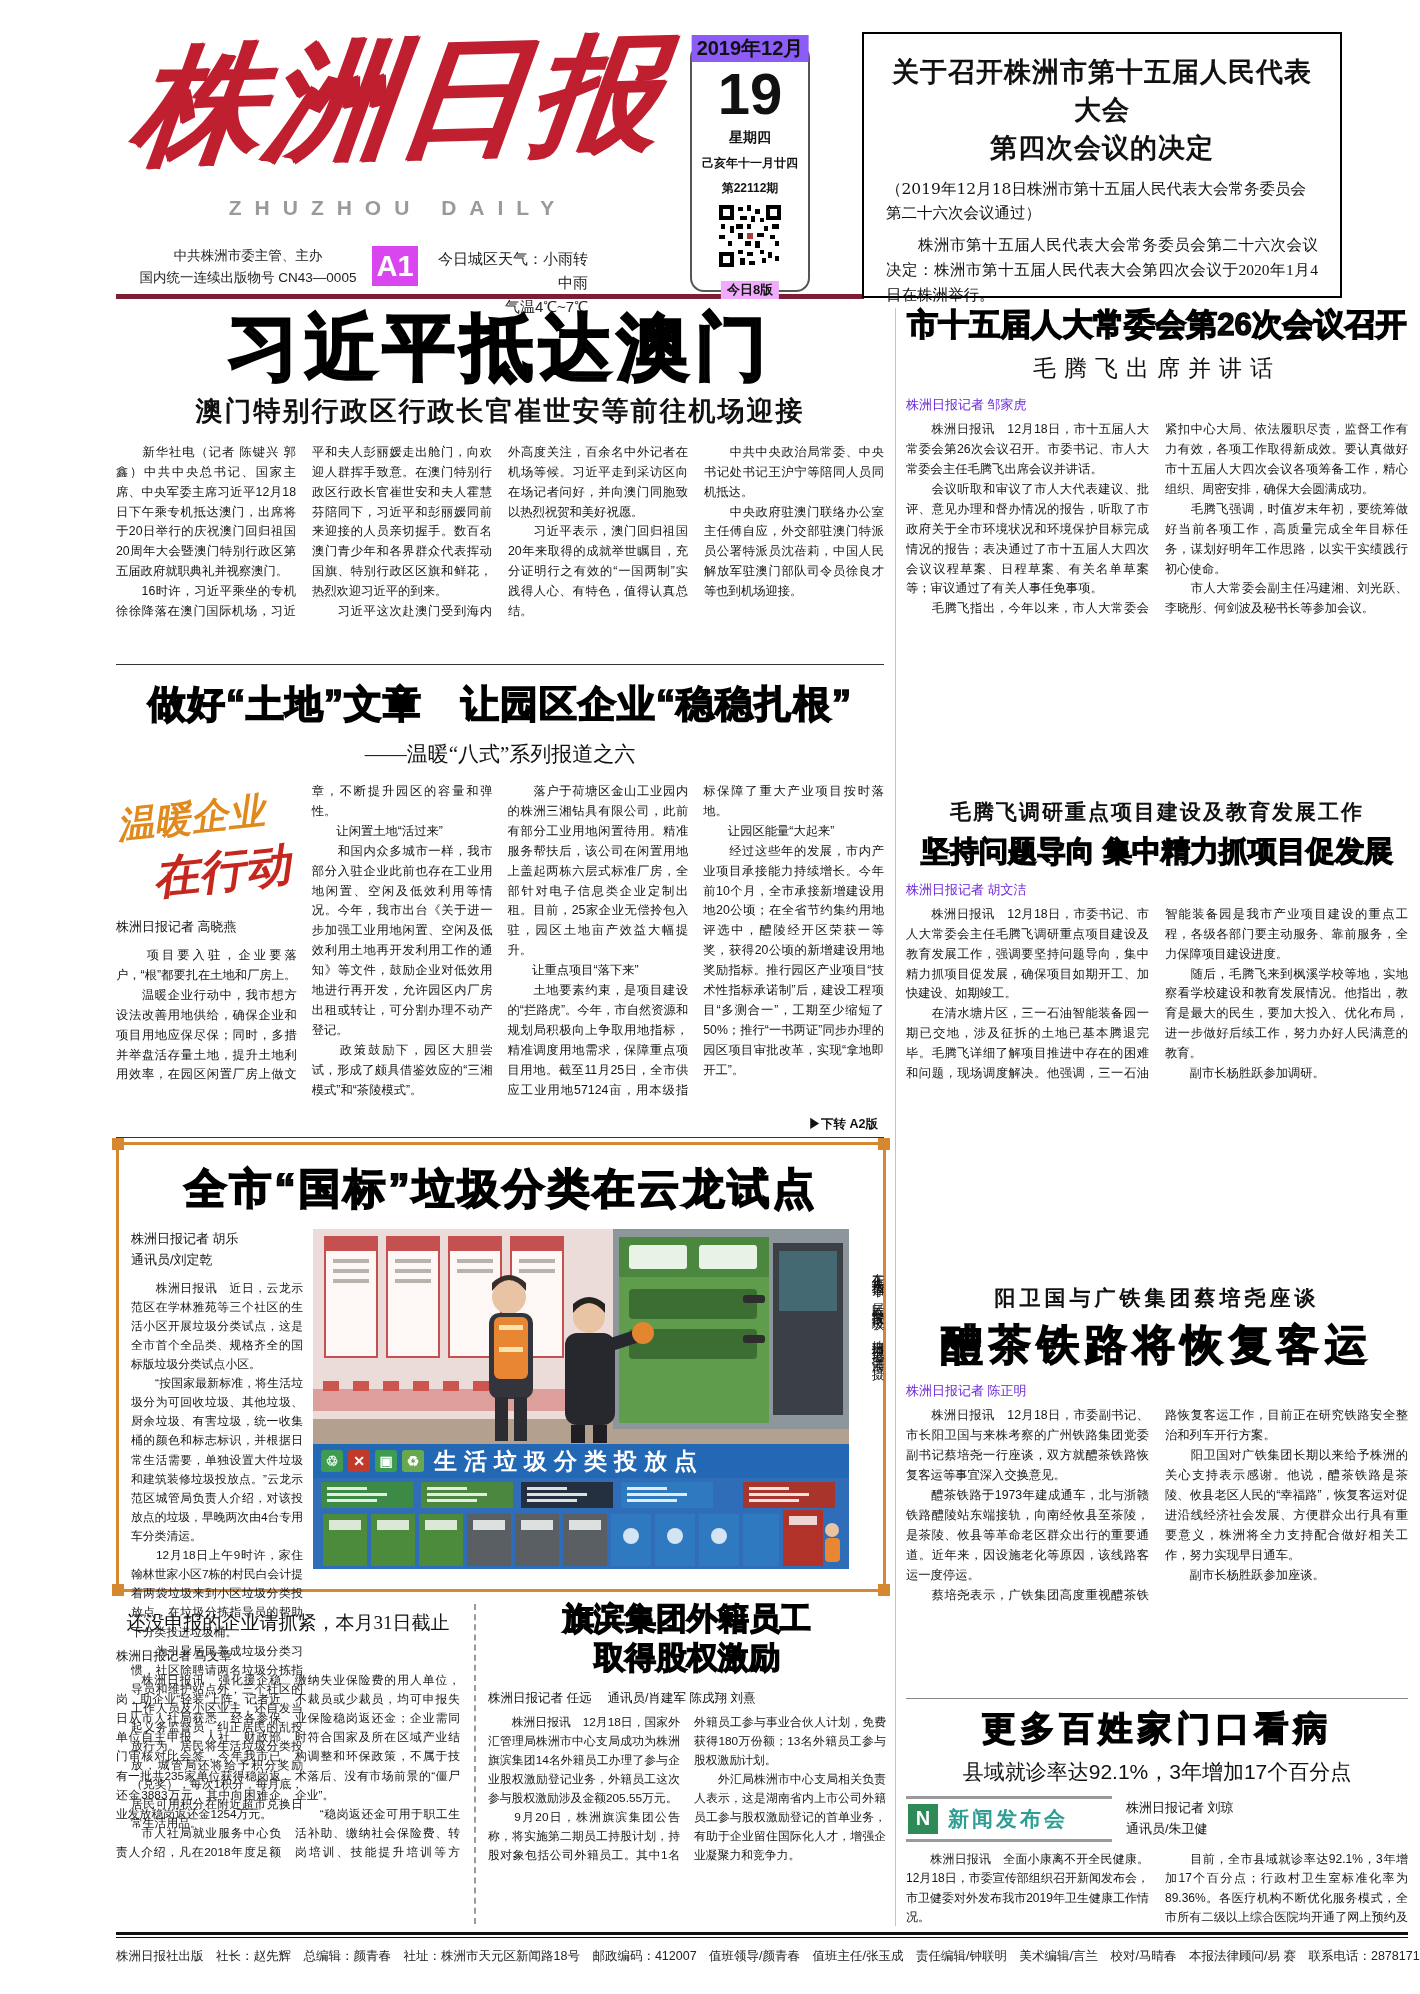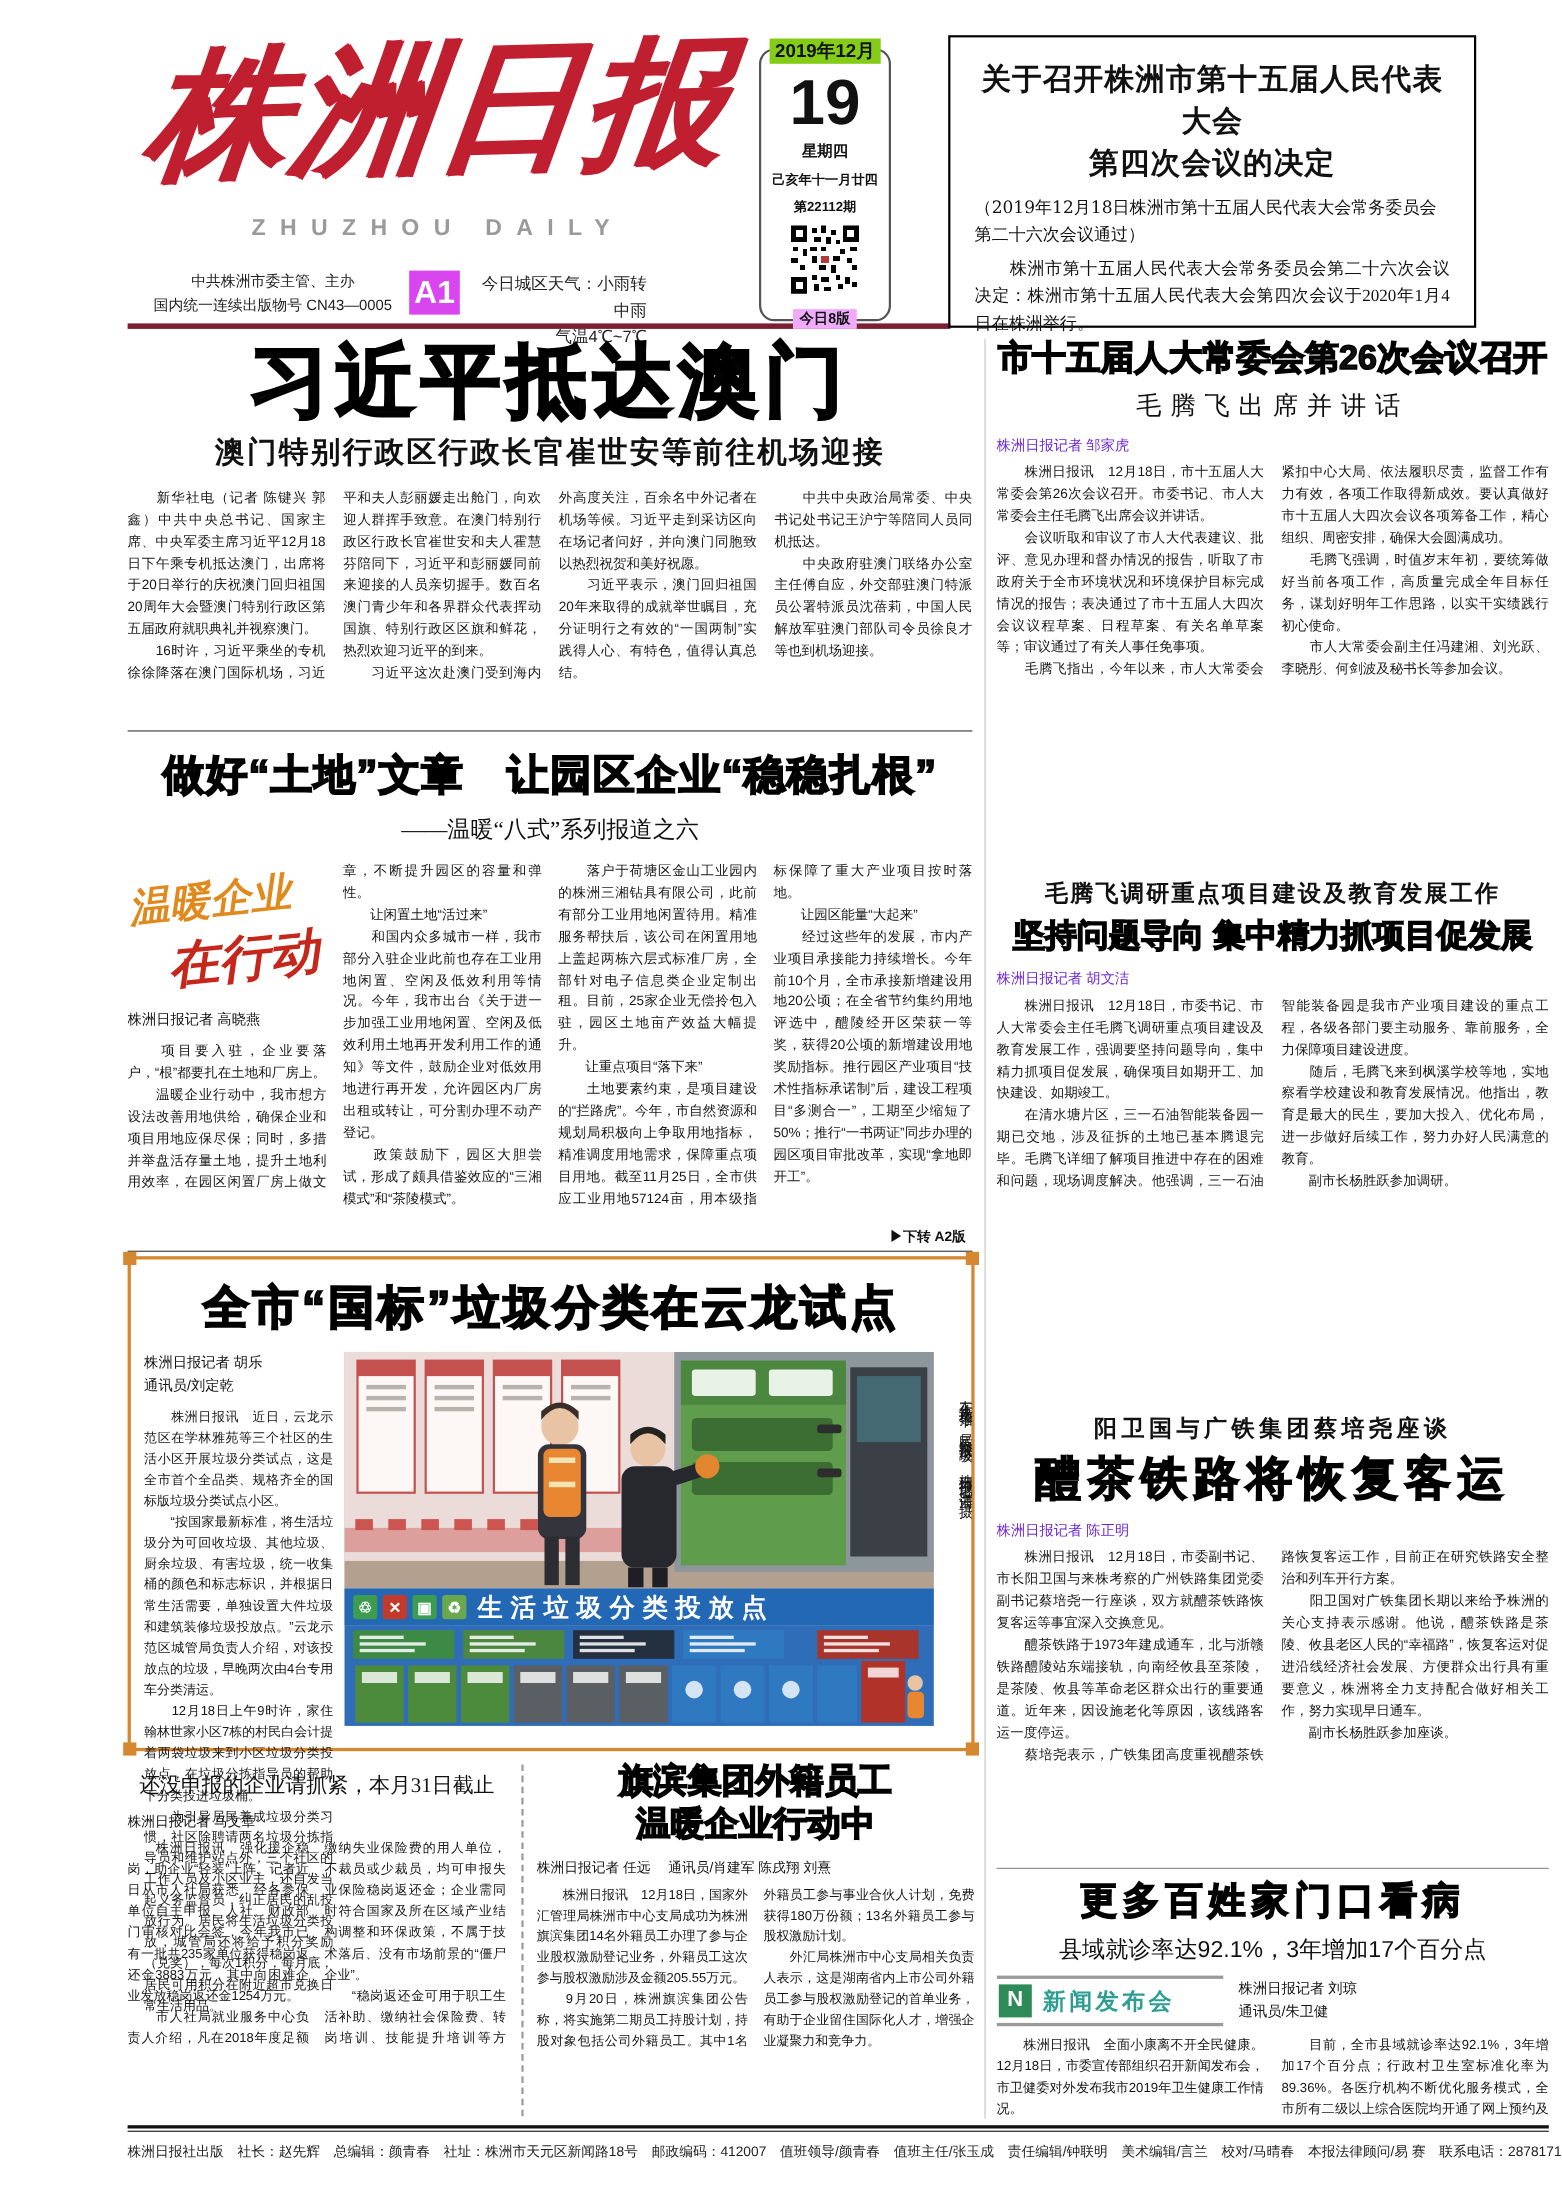--- a/index.html
+++ b/index.html
@@ -37,21 +37,21 @@
   }
   .masthead-rule{
     position:absolute; left:116px; top:294px; width:748px; height:5px; background:#7c1f33;
   }
   
   .date-box{
     position:absolute; left:690px; top:44px; width:120px; height:248px;
     border:2px solid #555; border-radius:14px; text-align:center;
   }
   .date-ym{ position:absolute; top:-11px; left:50%; transform:translateX(-50%);
-    background:#84cc16; padding:0 5px; font-size:17px; font-weight:700; white-space:nowrap;}
+    background:#8b5cf6; padding:0 5px; font-size:20px; font-weight:700; white-space:nowrap;}
   .date-day{ margin-top:18px; font-size:58px; font-weight:900; line-height:1.05; }
   .date-week{ font-size:14px; font-weight:700; margin-top:4px; }
   .date-lunar{ font-size:12px; font-weight:700; margin-top:8px; white-space:nowrap;}
   .date-issue{ font-size:12px; font-weight:700; margin-top:8px; }
   .date-qr{ margin:8px auto 0; width:62px; height:62px; }
   .date-pages{ position:absolute; bottom:-9px; left:50%; transform:translateX(-50%);
     background:#f0abfc; padding:0 6px; font-size:13px; font-weight:700; white-space:nowrap;}
   
   .announce{
     position:absolute; left:862px; top:32px; width:480px; height:266px;
@@ -481,21 +481,21 @@
       <div class="body-text jobs-body">　　株洲日报讯　强化援企稳岗，助企业“轻装”上阵。记者近日从市人社局获悉，经各参保单位自主申报、人社、财政部门审核对比会签，今年我市已有一批共235家单位获得稳岗返还金3883万元，其中向困难企业发放稳岗返还金1254万元。
 　　市人社局就业服务中心负责人介绍，凡在2018年度足额缴纳失业保险费的用人单位，不裁员或少裁员，均可申报失业保险稳岗返还金；企业需同时符合国家及所在区域产业结构调整和环保政策，不属于技术落后、没有市场前景的“僵尸企业”。
 　　“稳岗返还金可用于职工生活补助、缴纳社会保险费、转岗培训、技能提升培训等方面。”该负责人提醒，今年申报工作将于12月31日截止，符合条件的（多缴）单位请抓紧时间，于本月底前到失业保险参保地经办机构申报，逾期不再受理。</div>
     </section>
 
     <div class="dash-div"></div>
 
     <section class="qibin">
       <div class="qibin-hl">
         <span>旗滨集团外籍员工</span><br>
-        <span>温暖企业行动中</span>
+        <span>取得股权激励</span>
       </div>
       <div class="small-byline">
         <span>株洲日报记者 任远</span>　
         <span>通讯员/肖建军 陈戌翔 刘熹</span>
       </div>
       <div class="body-text qibin-body">　　株洲日报讯　12月18日，国家外汇管理局株洲市中心支局成功为株洲旗滨集团14名外籍员工办理了参与企业股权激励登记业务，外籍员工这次参与股权激励涉及金额205.55万元。
 　　9月20日，株洲旗滨集团公告称，将实施第二期员工持股计划，持股对象包括公司外籍员工。其中1名外籍员工参与事业合伙人计划，免费获得180万份额；13名外籍员工参与股权激励计划。
 　　外汇局株洲市中心支局相关负责人表示，这是湖南省内上市公司外籍员工参与股权激励登记的首单业务，有助于企业留住国际化人才，增强企业凝聚力和竞争力。</div>
     </section>
   </div>

